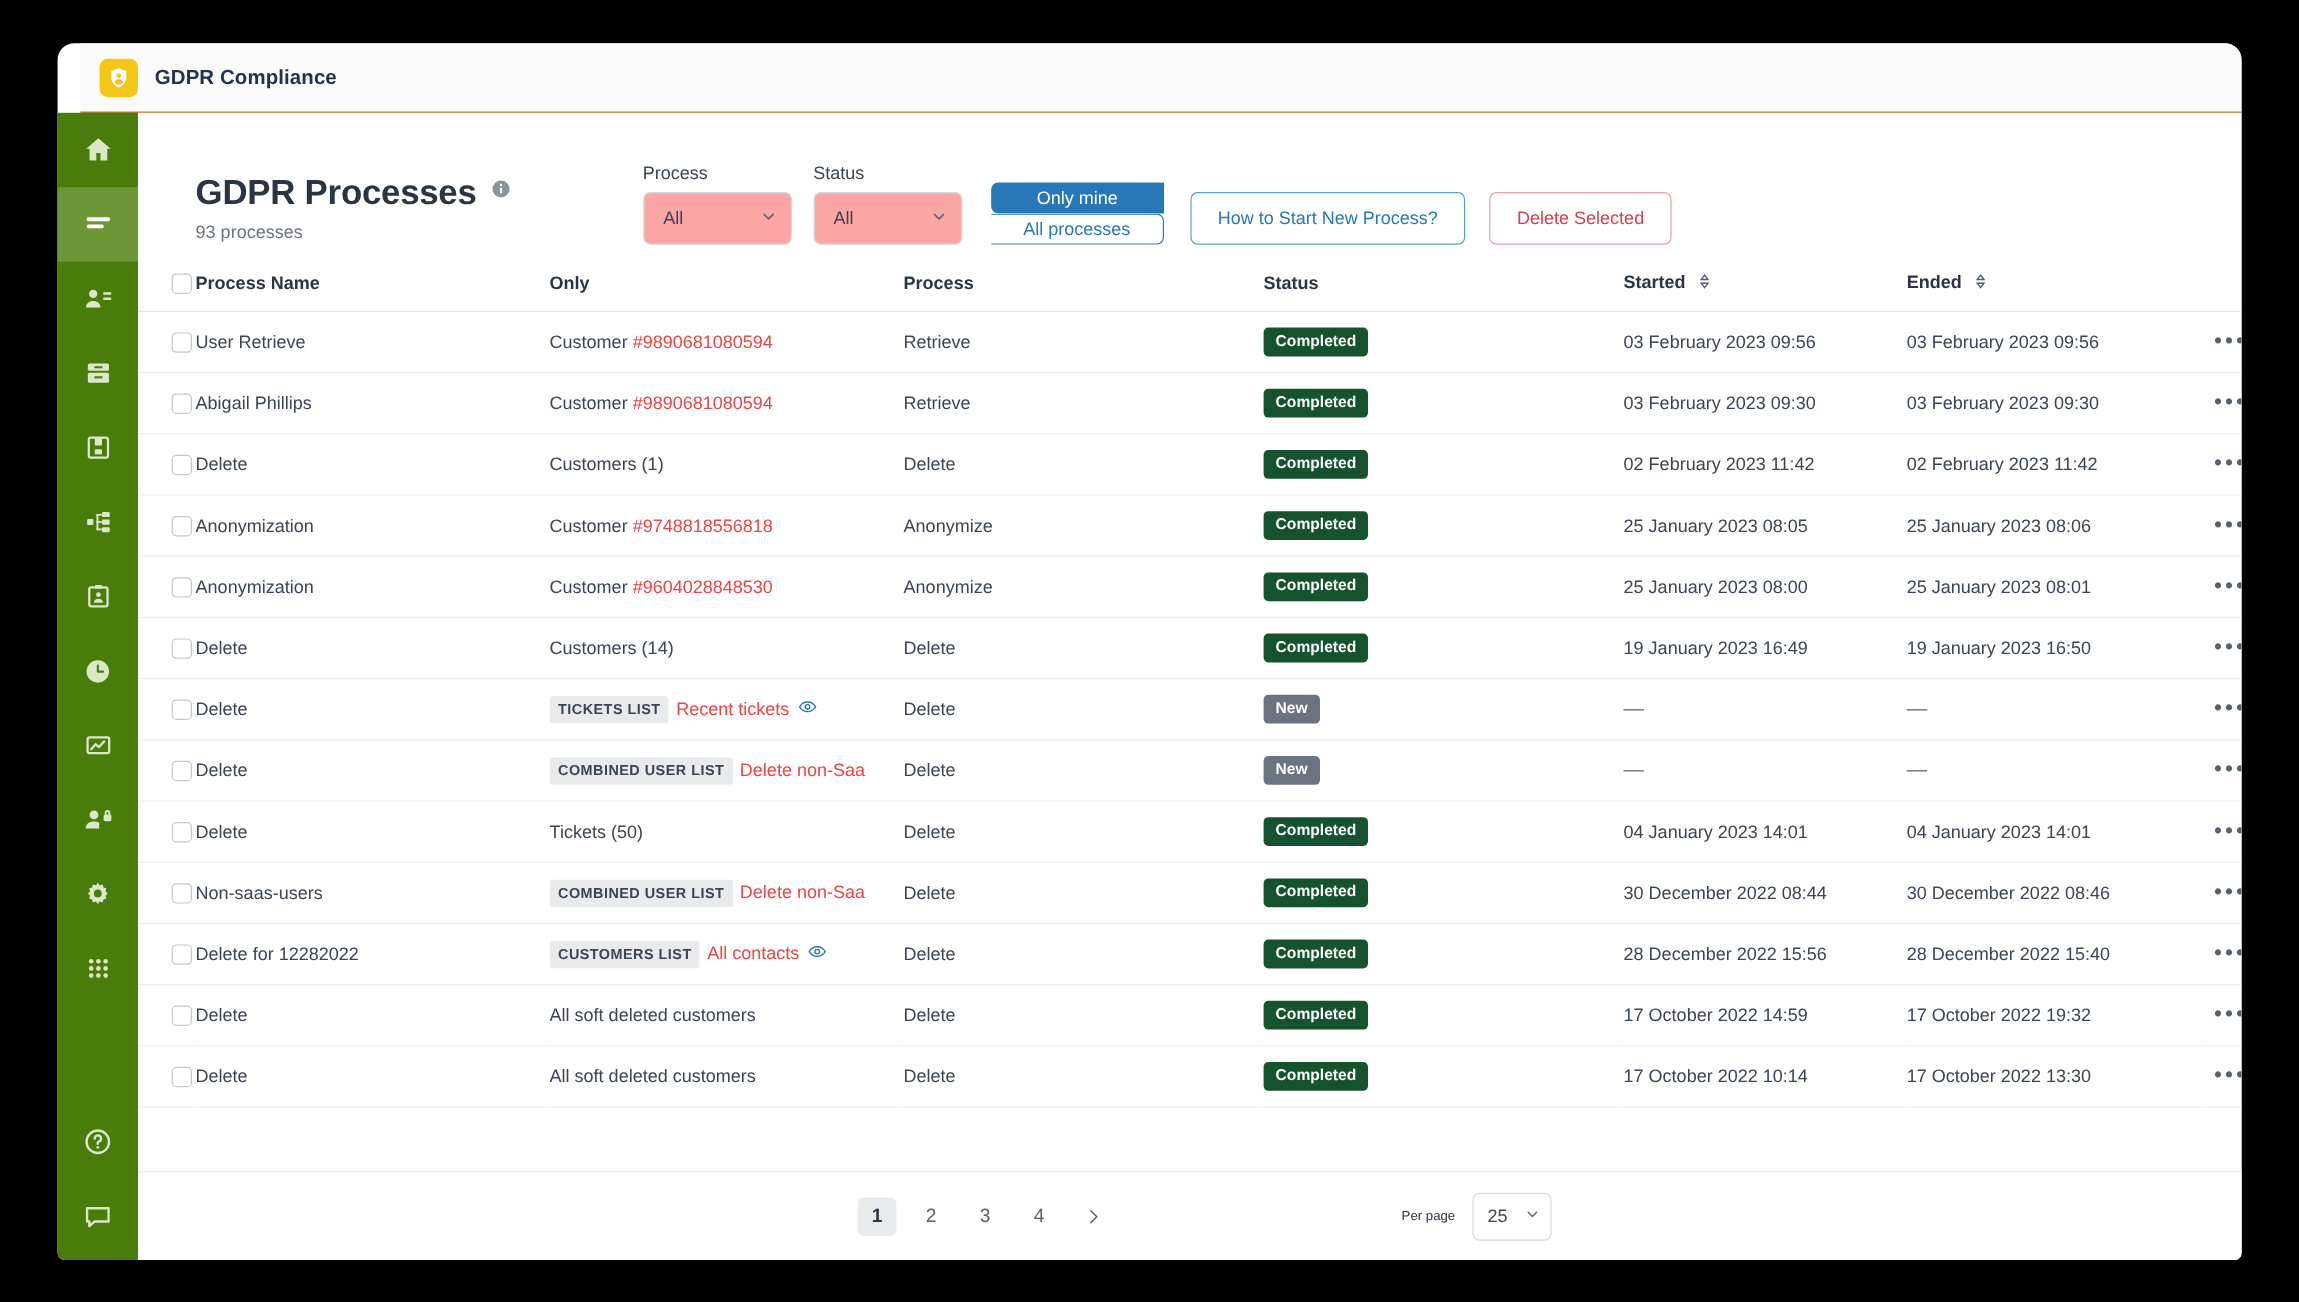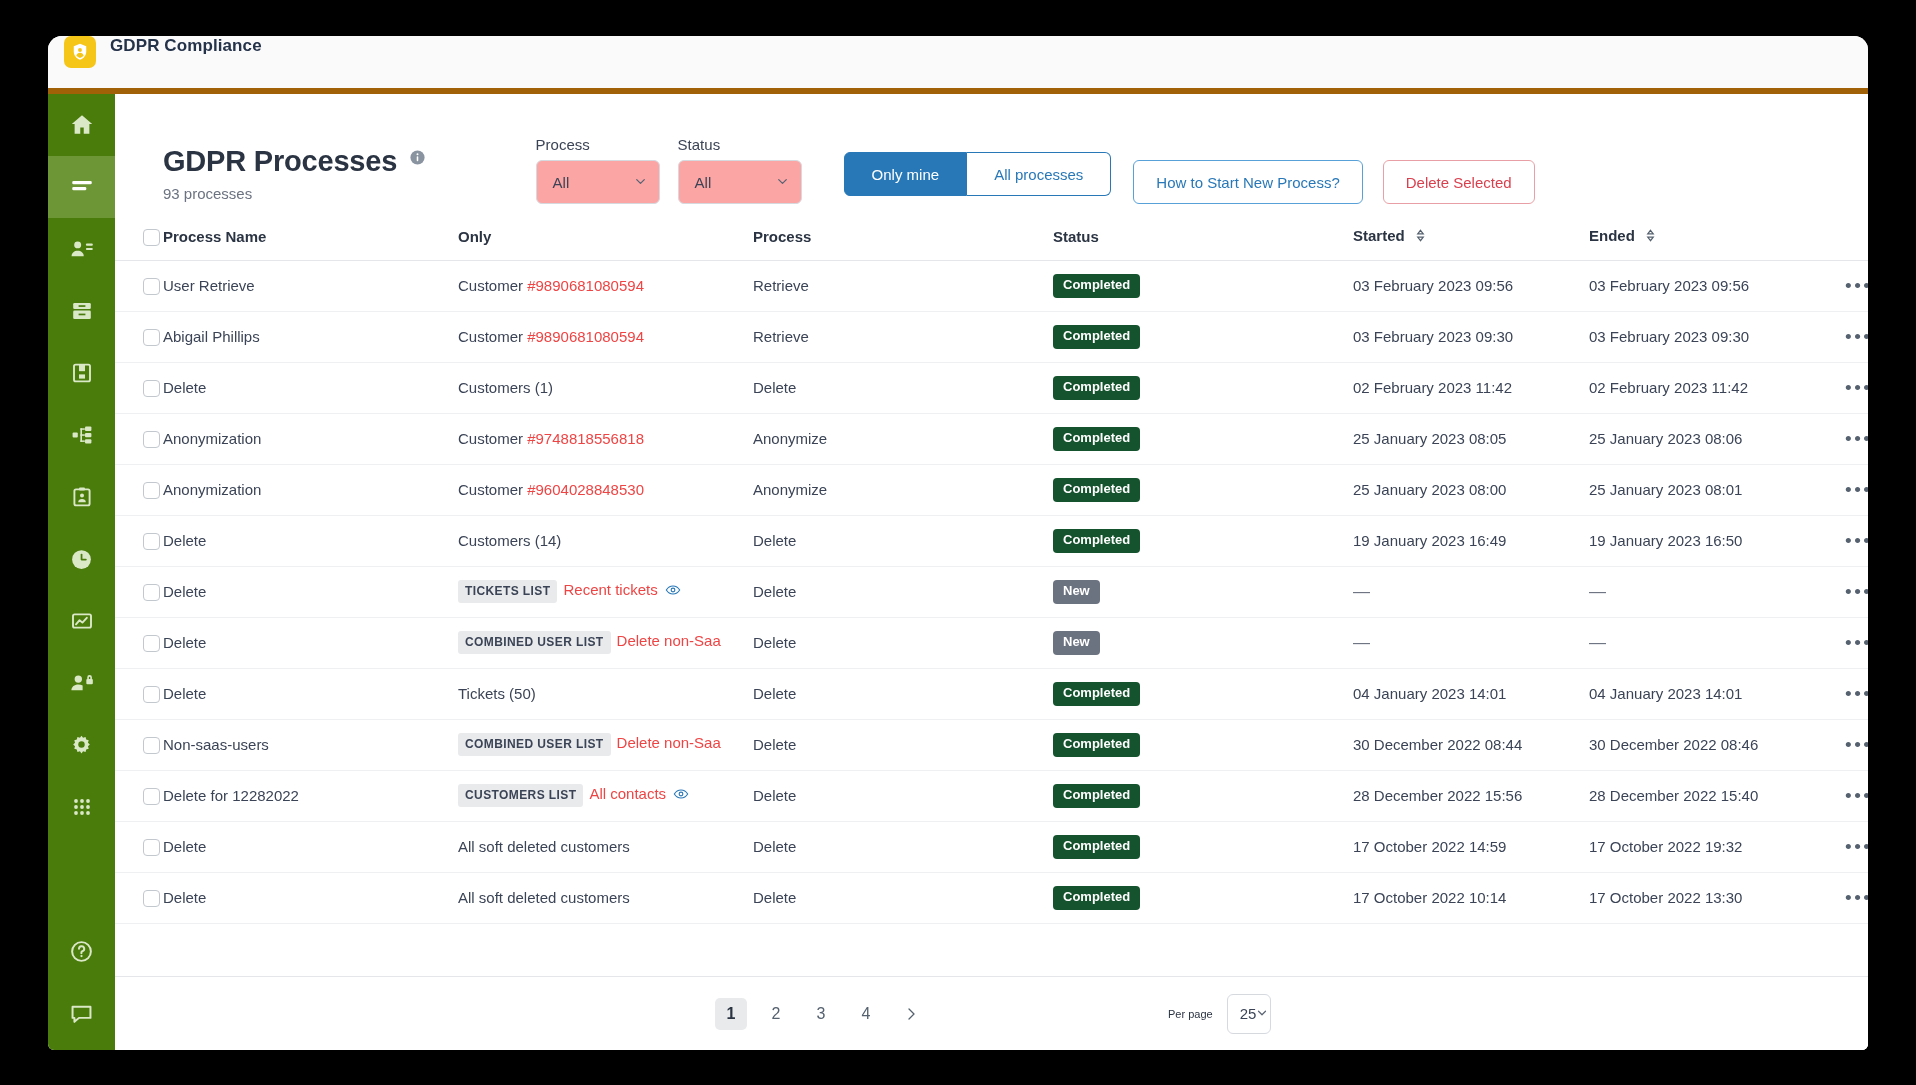--- a/index.html
+++ b/index.html
@@ -22,24 +22,26 @@
     background: #ffffff;
     border-radius: 14px 14px 6px 6px;
     overflow: hidden;
     display: flex;
     flex-direction: column;
   }
   
   .topbar {
     height: 58px;
     background: #fafafa;
-    border-bottom: 6px solid #a16207;
+    border-bottom: 1px solid #a16207;
     display: flex;
+    align-items: center;
     padding-left: 16px;
     flex: 0 0 58px;
+    margin-left: 19px;
   }
   .app-logo {
     width: 32px; height: 32px;
     background: #f5c518;
     border-radius: 7px;
     display: flex; align-items: center; justify-content: center;
     margin-right: 14px;
   }
   .app-logo svg { display:block; }
   .app-title {
@@ -124,23 +126,24 @@
     display: flex; align-items: center;
     justify-content: space-between;
     padding: 0 12px 0 16px;
     font-size: 15px;
     color: #3b4456;
     cursor: pointer;
   }
   .chev { color:#5b6474; }
   .seg-group {
     display: flex;
-    margin-left: 24px;
+    margin-left: 6px;
     margin-right: 22px;
     height: 52px;
+    flex-direction: column;
   }
   .seg {
     height: 44px;
     padding: 0 27px;
     display: flex; align-items: center; justify-content: center;
     border: 1px solid #2878b8;
     font-size: 15px;
     cursor: pointer;
     white-space: nowrap;
   }
@@ -277,21 +280,21 @@
     margin-right: 13px;
     cursor: pointer;
   }
   .pg.active { background: #e9eaec; color: #2b3443; font-weight: 600; }
   .perpage-wrap {
     display: flex; align-items: center;
     margin-left: 228px;
   }
   .perpage-label { font-size: 11px; color: #2b3443; margin-right: 14px; }
   .perpage-box {
-    width: 44px; height: 40px;
+    width: 66px; height: 40px;
     border: 1px solid #d6d9de;
     border-radius: 6px;
     display: flex; align-items: center; justify-content: space-between;
     padding: 0 9px 0 12px;
     font-size: 15px; color: #3b4456;
     cursor: pointer;
   }
   .sort-ico { margin-left: 6px; vertical-align: -1px; }
 </style>
 </head>

